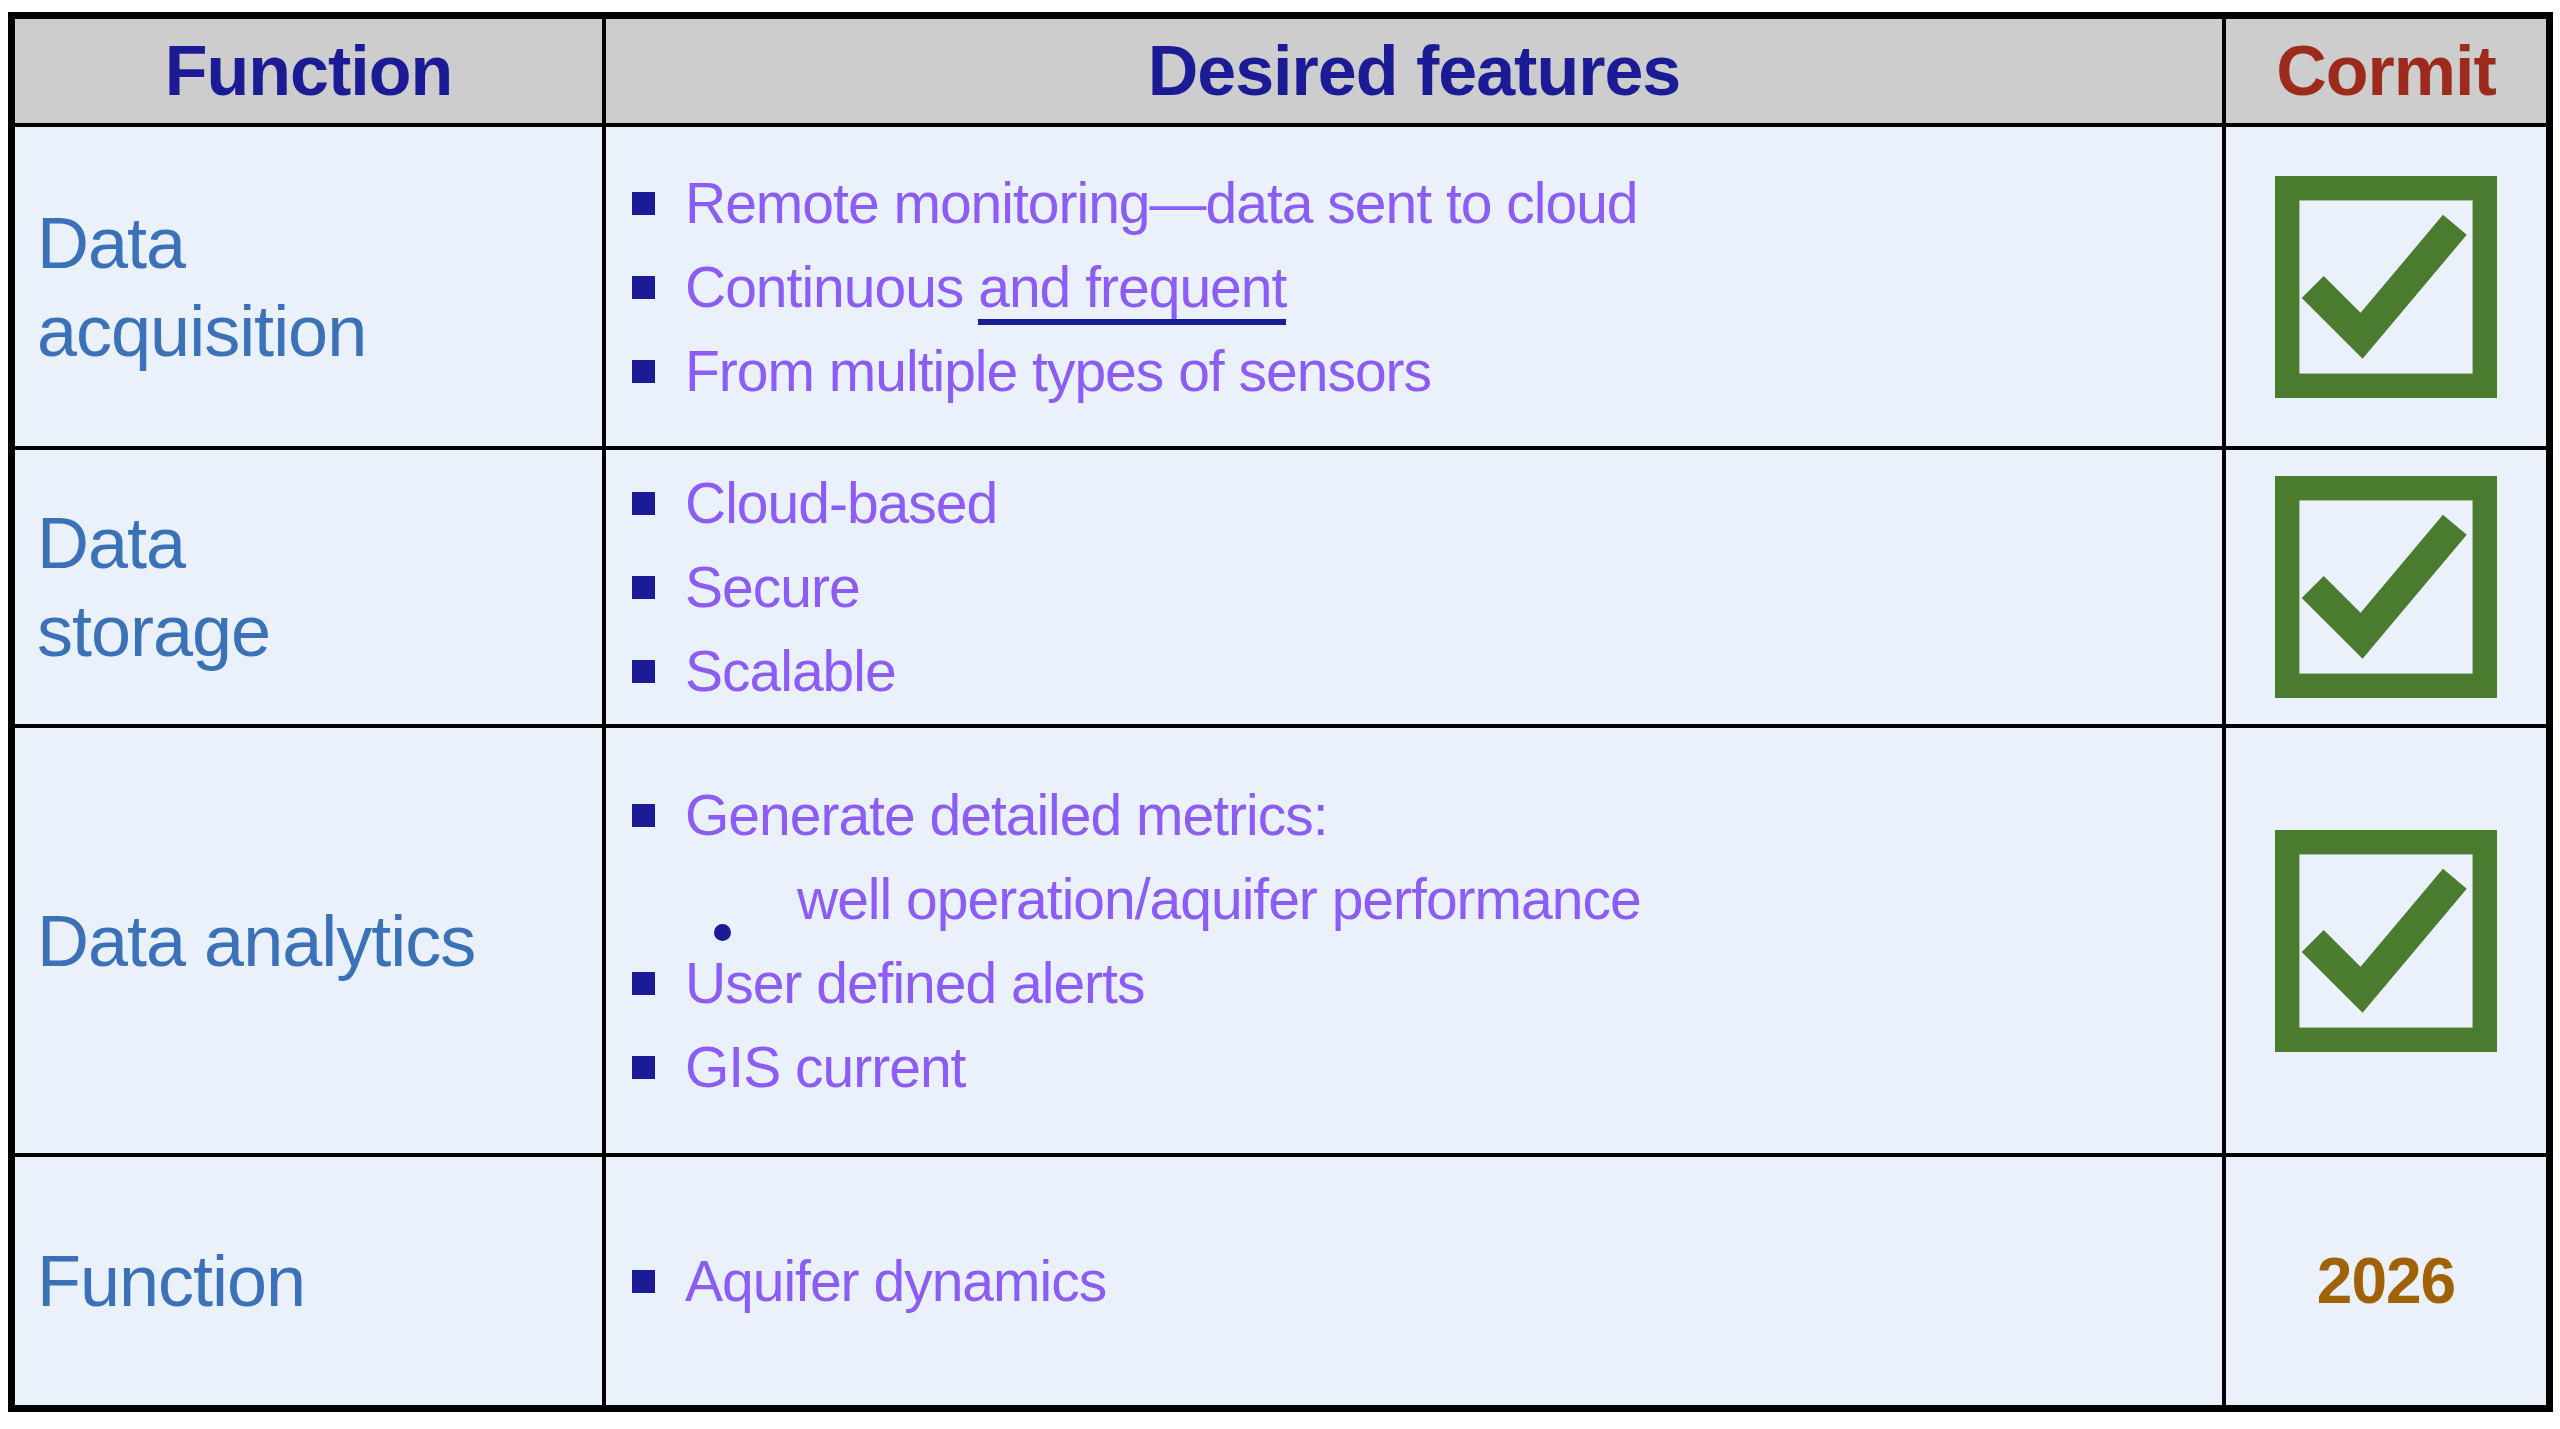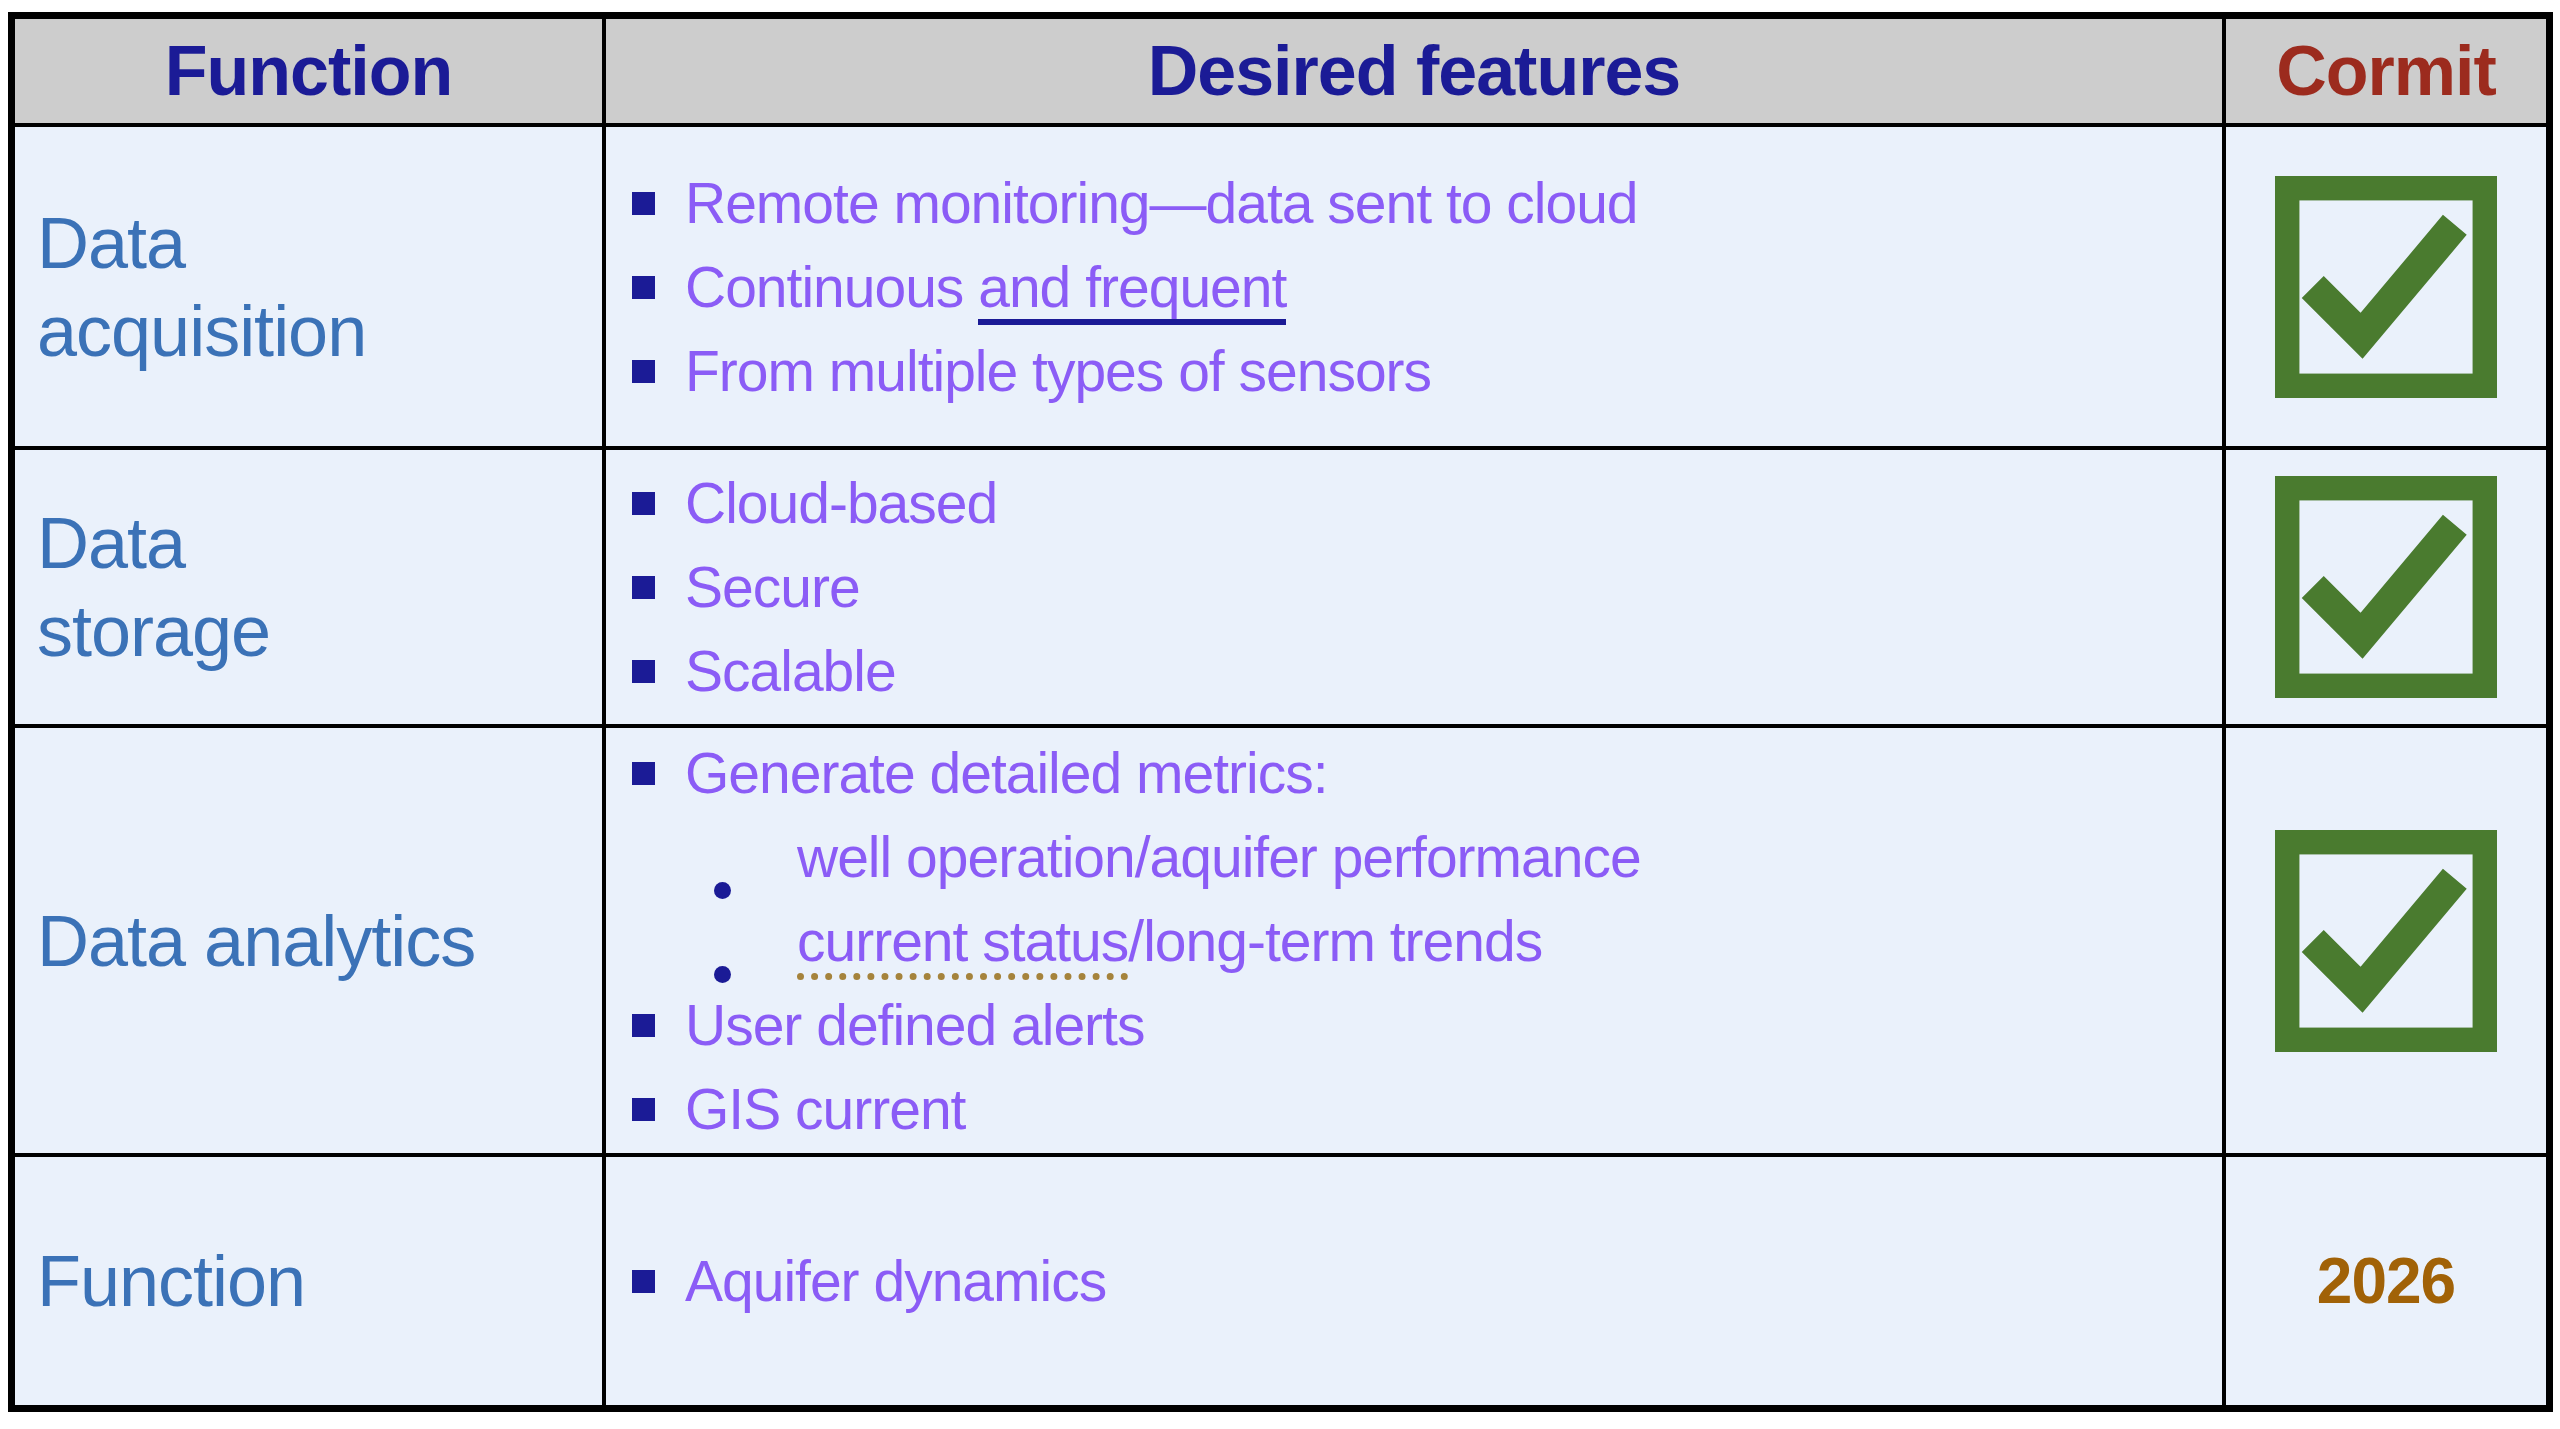--- a/index.html
+++ b/index.html
@@ -198,24 +198,20 @@
     <div class="cell features">
       <ul class="feat-list">
         <li>
           <span class="sq-bullet"></span>
           <span>Generate detailed metrics:</span>
         </li>
         <li class="l2">
           <span class="dot-bullet"></span>
           <span>well operation/aquifer performance</span>
         </li>
-        <li class="l2">
-          <span class="dot-bullet"></span>
-          <span><span class="u-dotted">current status</span><span>/long-term trends</span></span>
-        </li>
         <li>
           <span class="sq-bullet"></span>
           <span>User defined alerts</span>
         </li>
         <li>
           <span class="sq-bullet"></span>
           <span>GIS current</span>
         </li>
       </ul>
     </div>

